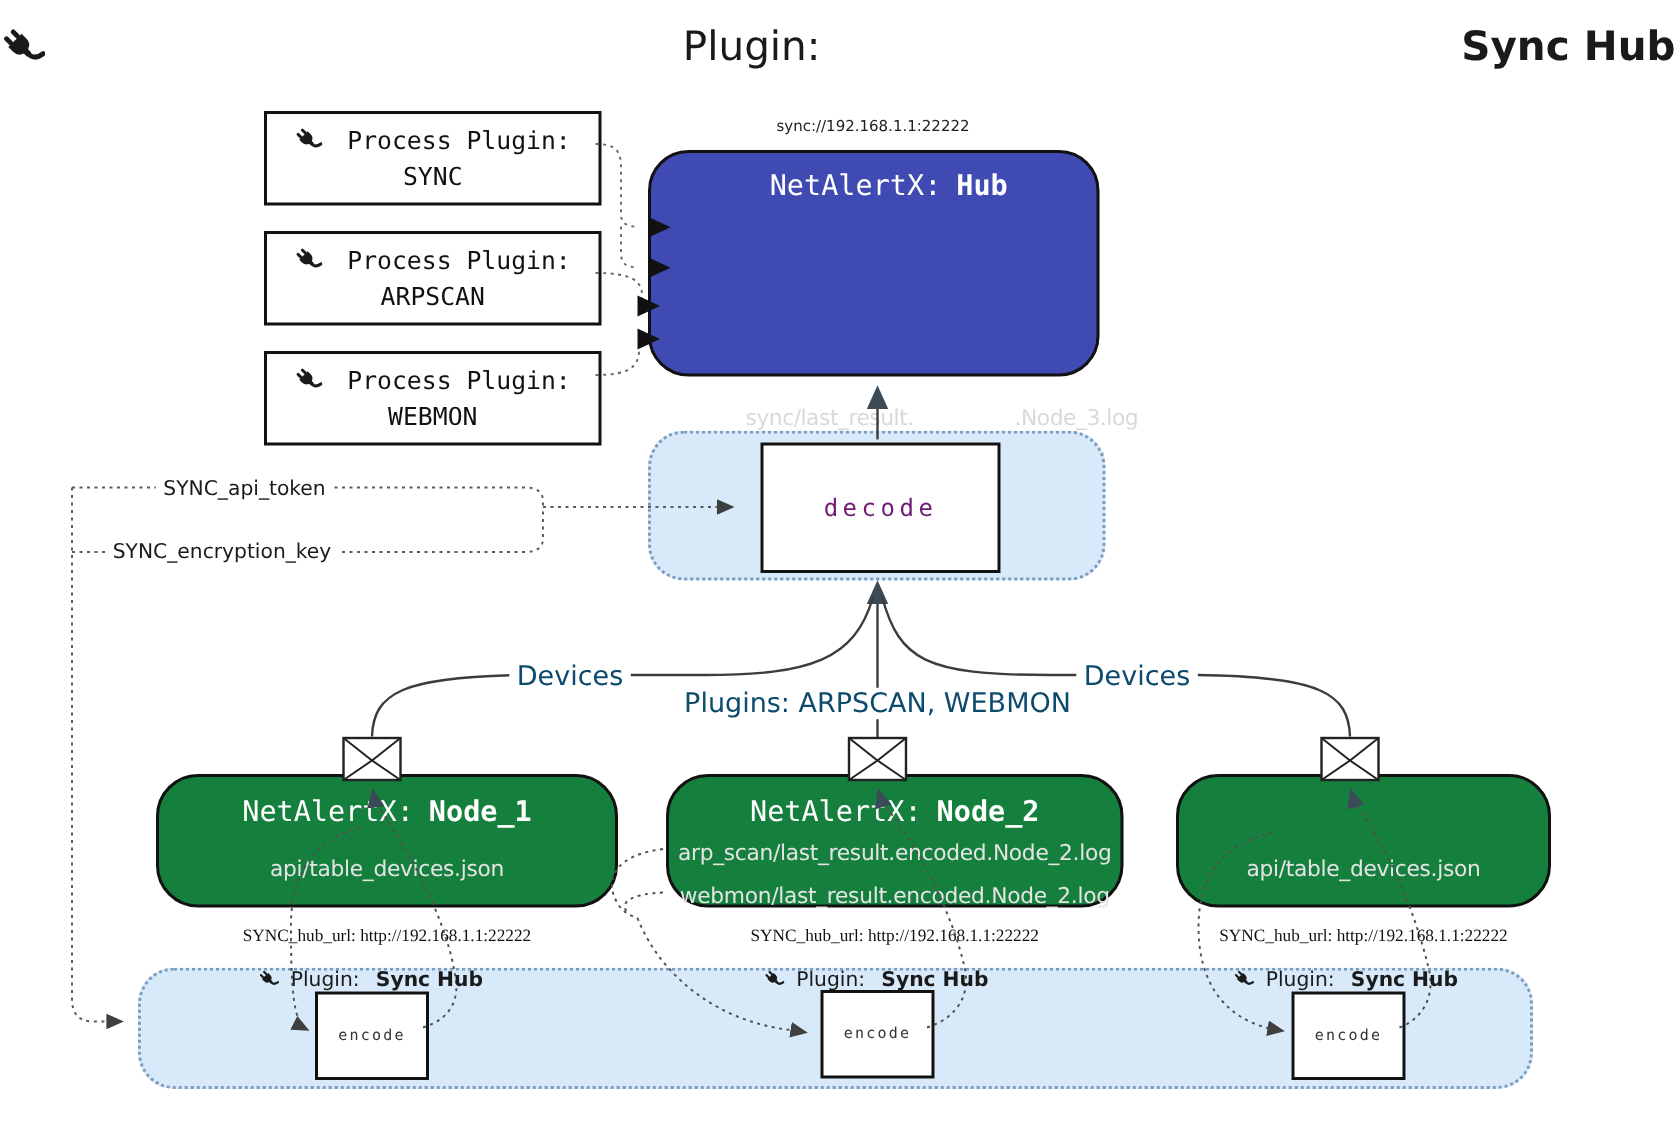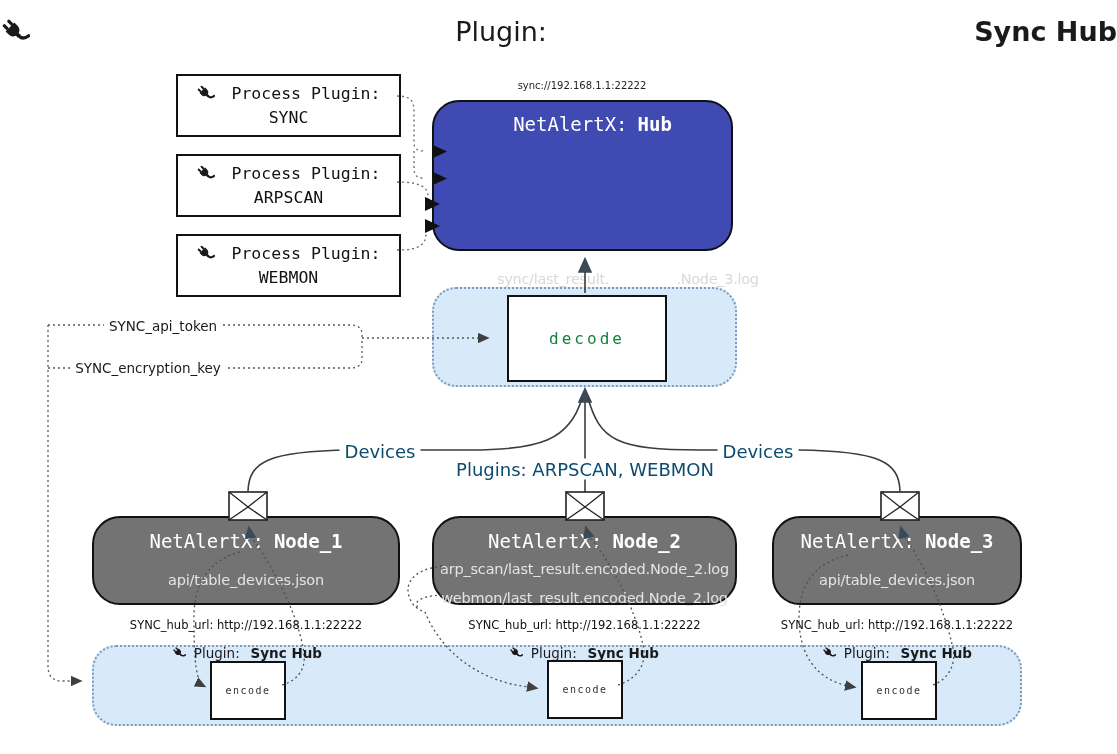--- a/index.html
+++ b/index.html
@@ -27,32 +27,32 @@
   .hub-title .bold, .node-title .bold{font-weight:bold;margin-left:10px;}
   .hub-row{position:absolute;font-size:14.5px;letter-spacing:-0.3px;color:#d9d9d9;white-space:nowrap;}
   .hub-row b{color:#fff;}
 
   
   .panel{background:#d8e9fa;border:2px dotted #7c9cbe;box-sizing:border-box;border-radius:24px;}
   .dec-panel{left:432px;top:287px;width:305px;height:100px;}
   .strip{left:92px;top:645px;width:930px;height:81px;}
 
   .decode-box{left:507px;top:295px;width:156px;height:83px;display:flex;align-items:center;
-              justify-content:center;font-size:16px;letter-spacing:3px;color:#15803d;}
+              justify-content:center;font-size:16px;letter-spacing:3px;color:#701a75;}
   .encode-box{width:72px;height:55px;display:flex;align-items:center;justify-content:center;
               font-size:10px;letter-spacing:1.5px;color:#333;border-width:2.5px;}
 
   
-  .node{background:#737373;border:2.5px solid #111;border-radius:28px;box-sizing:border-box;
-        top:516px;height:89px;color:#fff;}
+  .node{background:#15803d;border:2.5px solid #111;border-radius:28px;box-sizing:border-box;
+        top:516px;height:89px;color:#fff;margin-left:12px;}
   .node-title{position:absolute;left:0;top:12px;width:100%;text-align:center;font-size:19px;}
   .node-file{position:absolute;left:0;width:100%;text-align:center;font-size:14.5px;
              letter-spacing:-0.2px;color:#e4e4e4;white-space:nowrap;}
   .node-url{position:absolute;left:0;top:100px;width:100%;text-align:center;font-size:11.5px;
-            color:#101010;}
+            color:#101010;font-family:Liberation Serif, serif;}
 
   
   .lbl{background:#fff;padding:0 5px;font-size:18px;color:#0c4a6e;white-space:nowrap;
        transform:translate(-50%,-50%);}
   .keylbl{font-size:13.5px;color:#1a1a1a;}
   .urllbl{font-size:10px;color:#222;background:#fff;padding:0 4px;transform:translate(-50%,-50%);}
 
   
   .striplbl{display:flex;align-items:center;justify-content:center;gap:3px;width:150px;
             transform:translateX(-50%);font-size:13.5px;color:#1a1a1a;background:transparent;}
@@ -154,23 +154,20 @@
   <div class="abs node mono zbox" style="left:432px;width:305px;">
     <div class="node-title">
       <span>NetAlertX:</span><span class="bold">Node_2</span>
     </div>
     <div class="node-file sans" style="top:43px;">arp_scan/last_result.encoded.Node_2.log</div>
     <div class="node-file sans" style="top:72px;">webmon/last_result.encoded.Node_2.log</div>
     <div class="node-url sans">SYNC_hub_url: http://192.168.1.1:22222</div>
   </div>
 
   <div class="abs node mono zbox" style="left:772px;width:250px;">
-    <div class="node-title">
-      <span>NetAlertX:</span><span class="bold">Node_3</span>
-    </div>
     <div class="node-file sans" style="top:54px;">api/table_devices.json</div>
     <div class="node-url sans">SYNC_hub_url: http://192.168.1.1:22222</div>
   </div>
 
   <div class="abs panel strip zbox"></div>
 
   <div class="abs striplbl zlbl" style="left:247px;top:645px;">
     <svg width="14" height="14">
         <use href="#plug"></use>
       </svg>

